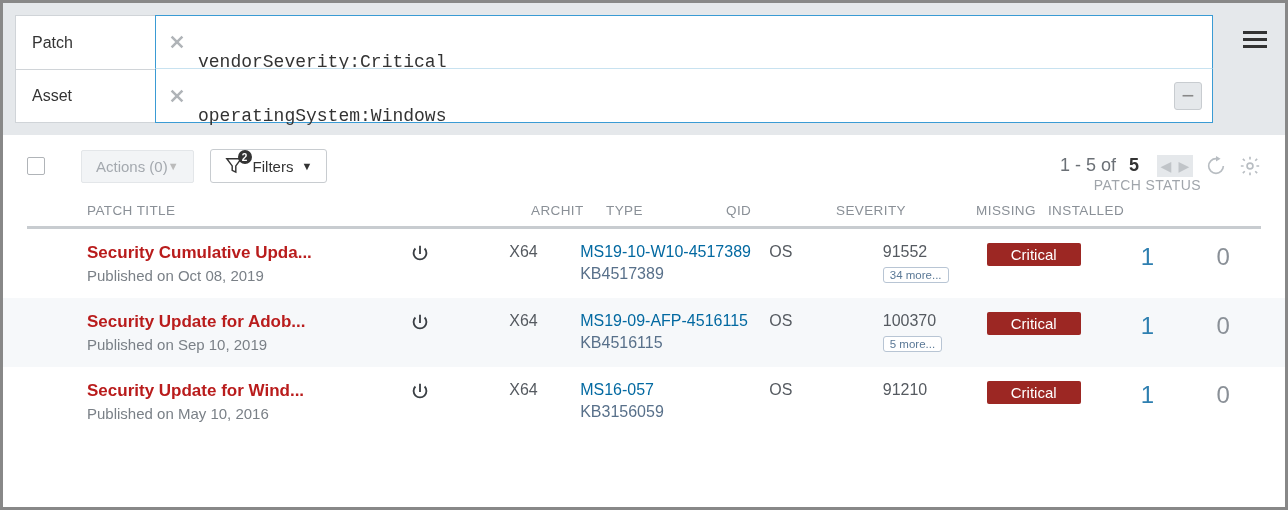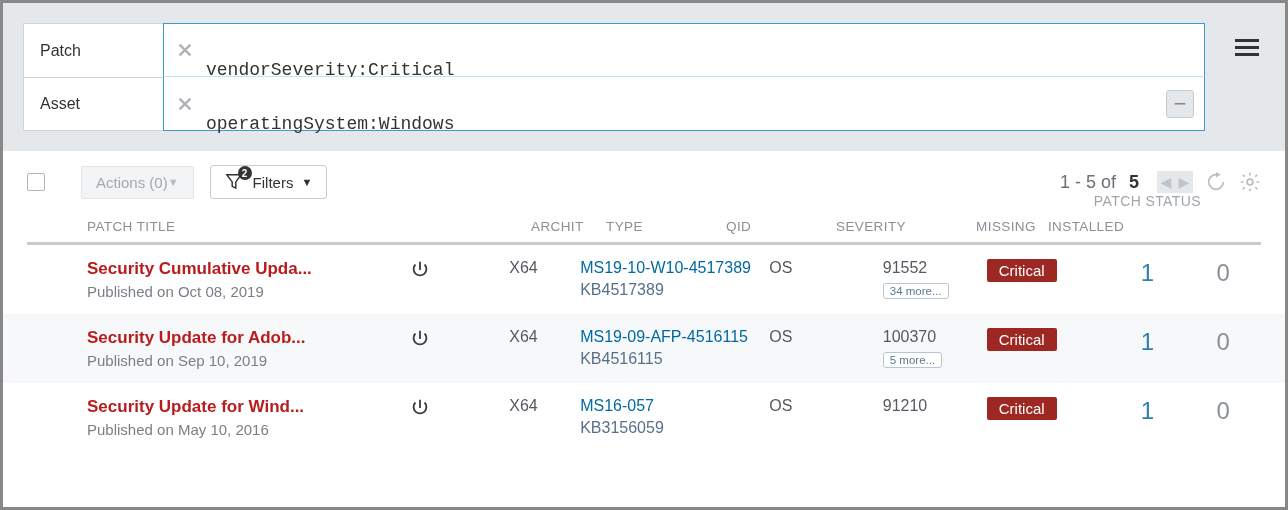--- a/index.html
+++ b/index.html
@@ -11,21 +11,21 @@
     }
     .frame {
       border: 3px solid #888;
       width: 1288px;
       height: 510px;
       overflow: hidden;
       background: #fff;
     }
     .topbar {
       background: #e5e8eb;
-      padding: 8px;
+      padding: 0;
       display: flex;
       align-items: stretch;
     }
     .search-grid {
       flex: 1;
       display: flex;
       flex-direction: column;
       padding: 12px 12px 12px 12px;
       gap: 0;
     }
@@ -131,21 +131,21 @@
       position:absolute; top:-6px; right:-7px;
       background:#333; color:#fff; border-radius:50%;
       width:14px; height:14px; font-size:10px;
       display:flex; align-items:center; justify-content:center;
       font-weight:600;
     }
     .filters-btn .caret { font-size:11px; }
     .spacer { flex:1; }
     .paging {
       color:#6b7076; font-size:18px;
-      display:flex; align-items:center; gap:4px;
+      display:flex; gap:4px;
     }
     .paging b { color:#333; font-weight:700; }
     .pager-arrows { margin-left:14px; display:flex; }
     .pager-arrows span {
       width:18px; height:22px; background:#e5e8eb; color:#c0c4c8;
       display:flex; align-items:center; justify-content:center;
       font-size:14px;
     }
     .toolbar-icon {
       margin-left:12px; width:22px; height:22px;
@@ -204,21 +204,21 @@
     .qid-more {
       display:inline-block;
       border:1px solid #b8c5d4; color:#5a7896;
       font-size:11.5px; padding:1px 6px; border-radius:3px;
       margin-top:6px;
       cursor:pointer;
       background:#fff;
     }
     .sev-badge {
       background:#9c2723; color:#fff;
-      padding:3px 12px; font-size:15px; border-radius:2px;
+      padding:3px 24px; font-size:15px; border-radius:2px;
       display:inline-block;
       text-align:center;
     }
     .count-link {
       color:#2e7fb0; font-size:24px; font-weight:300;
     }
     .count-zero {
       color:#8a9097; font-size:24px; font-weight:300;
     }
   </style>

